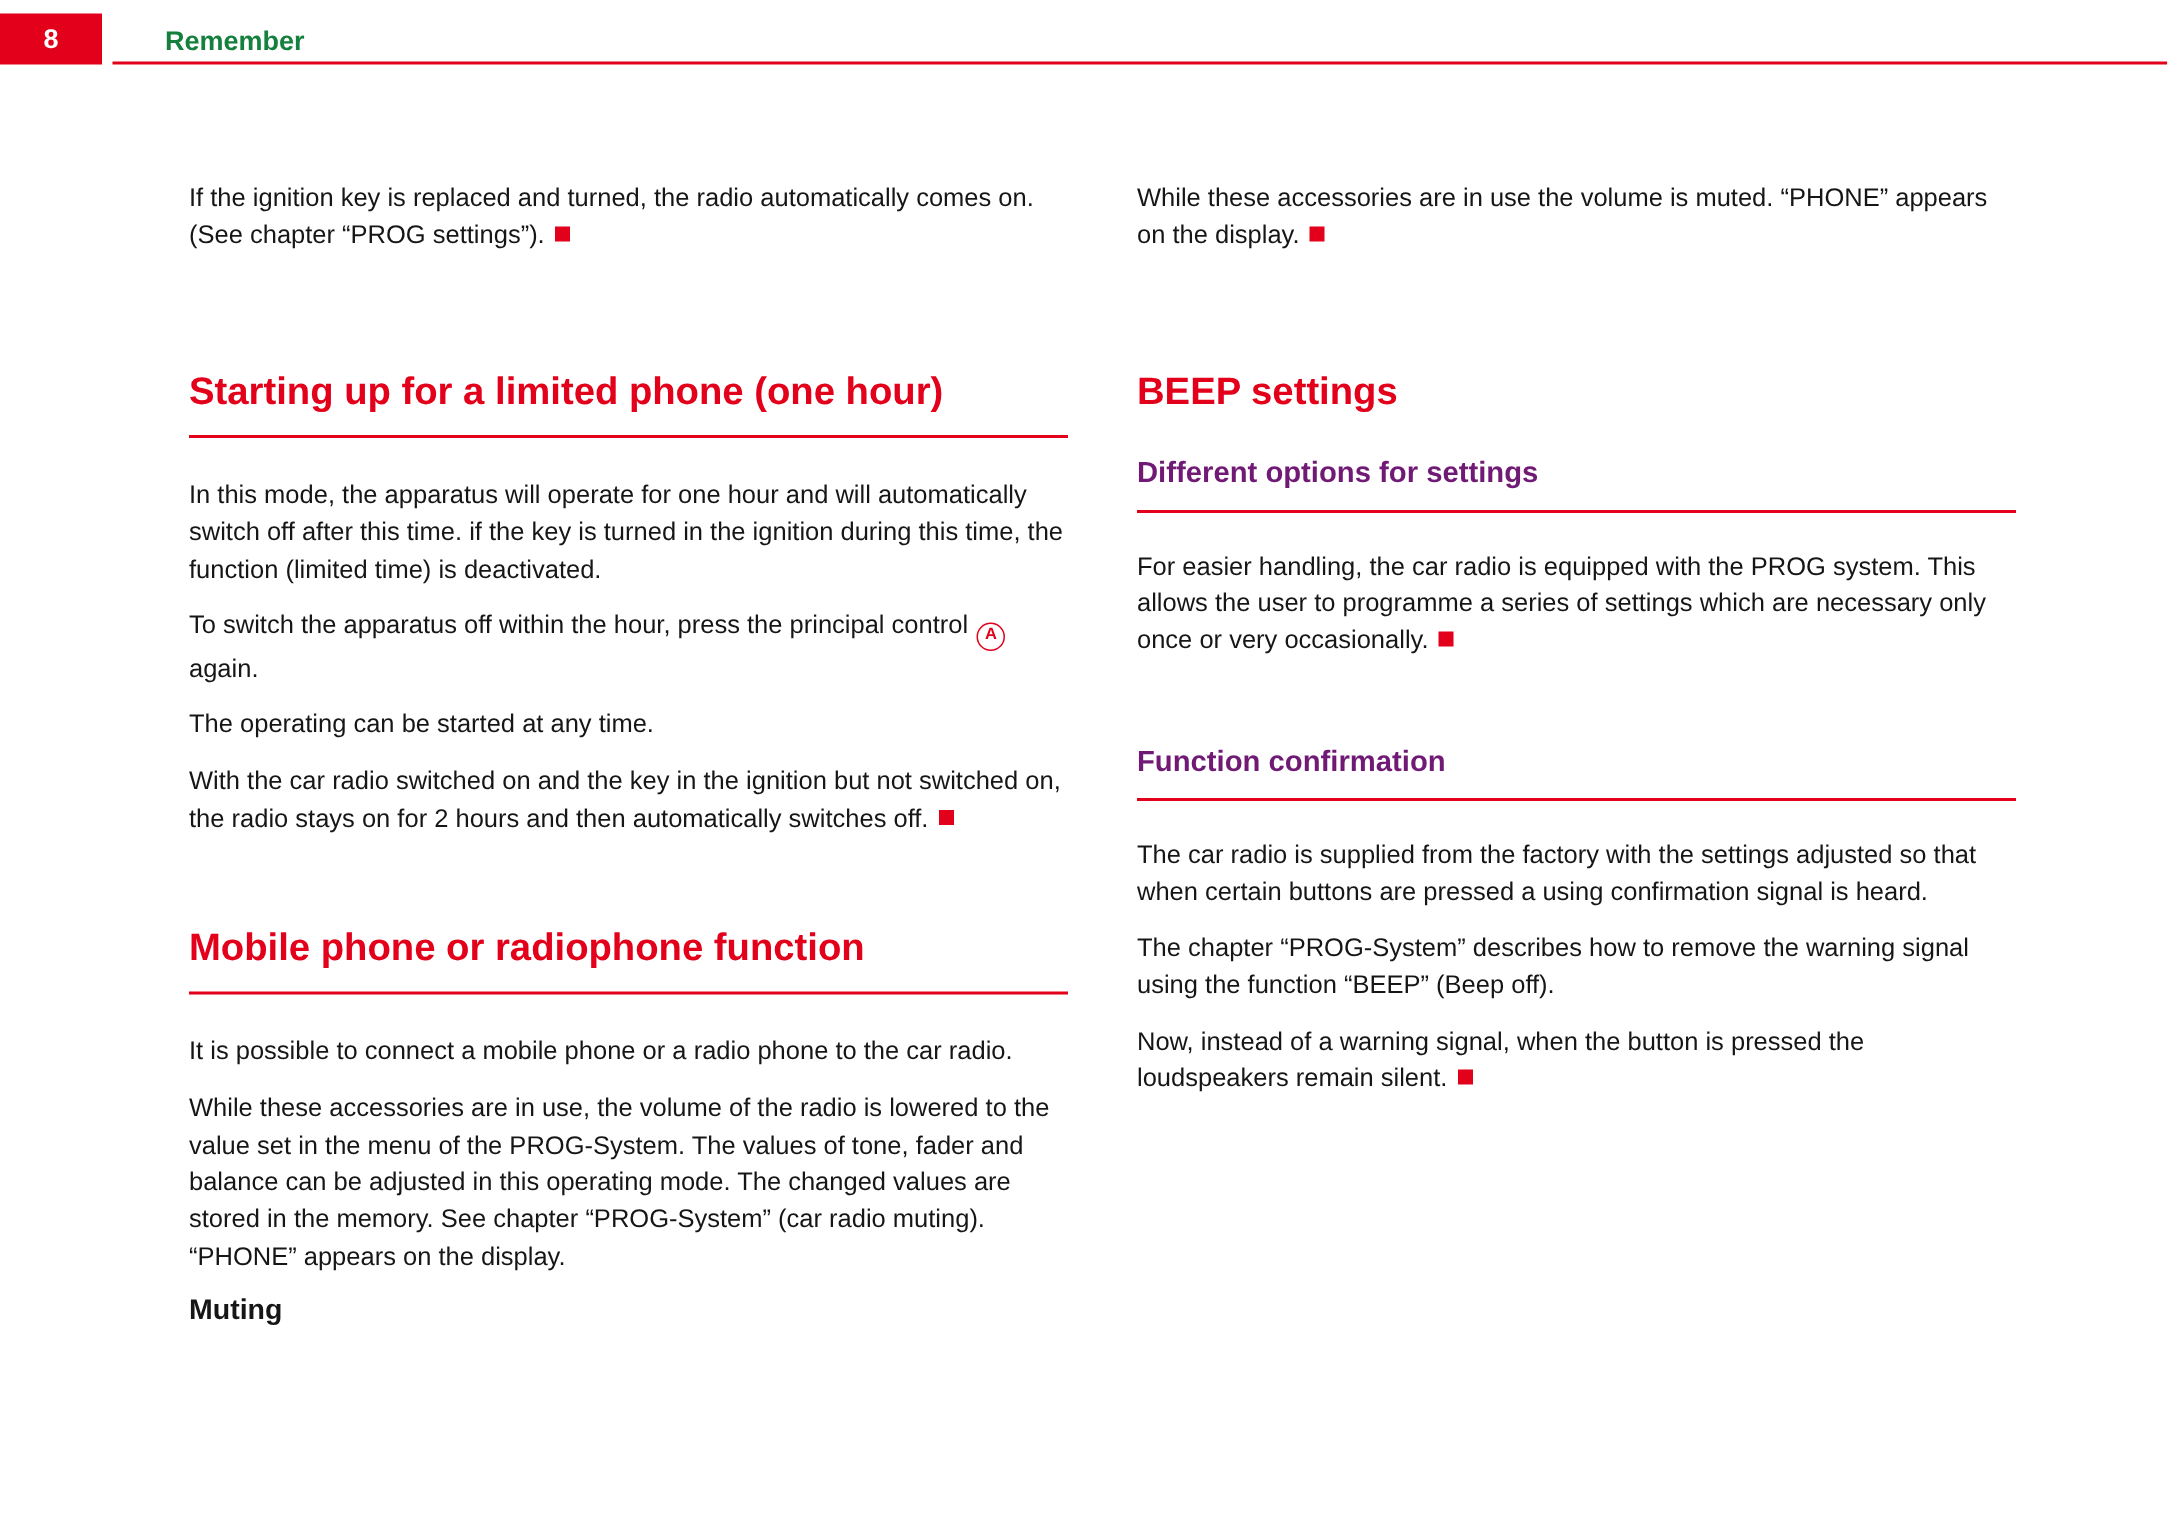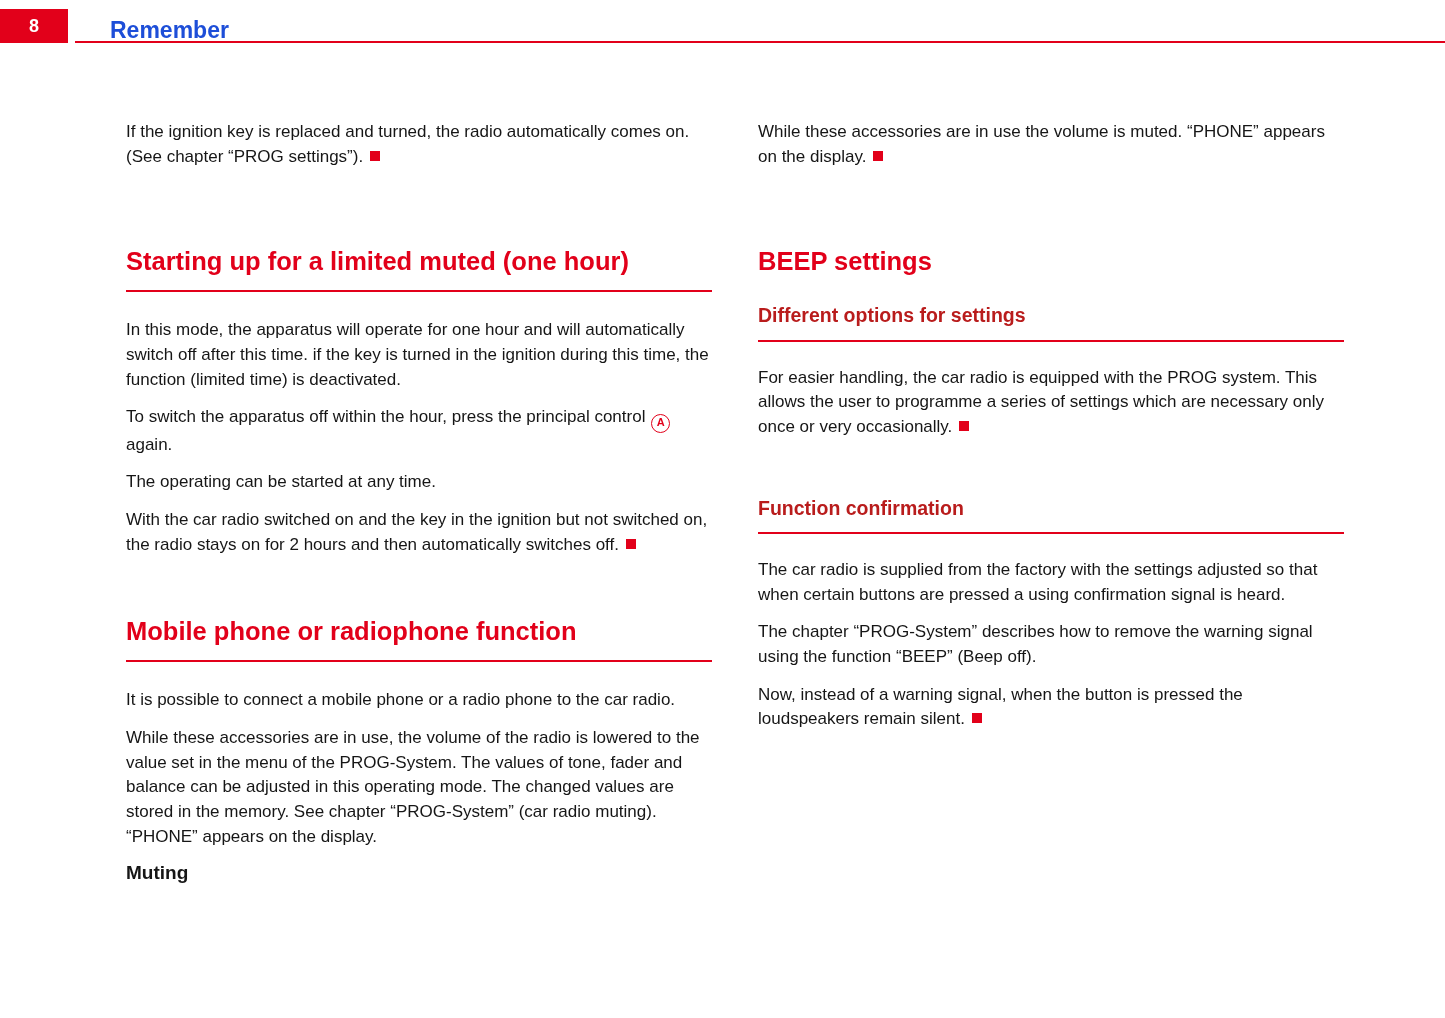--- a/index.html
+++ b/index.html
@@ -29,23 +29,23 @@
     font-size: 18px;
     font-weight: bold;
     display: flex;
     align-items: center;
     justify-content: center;
   }
   .header-title {
     position: absolute;
     left: 110px;
     top: 17px;
-    font-size: 23px;
-    font-weight: bold;
-    color: #1d4ed8;
+    font-size: 18px;
+    font-weight: bold;
+    color: #15803d;
   }
   .header-rule {
     position: absolute;
     left: 75px;
     right: 0;
     top: 41px;
     height: 2px;
     background: #e2001a;
   }
 
@@ -82,21 +82,21 @@
     padding-bottom: 0;
     margin-bottom: 30px;
   }
   h1.second { margin-top: 60px; }
 
   h2.sub-heading {
     margin: 0 0 24px 0;
     padding: 0 0 13px 0;
     font-size: 19.5px;
     font-weight: bold;
-    color: #b91c1c;
+    color: #701a75;
     border-bottom: 2px solid #e2001a;
     line-height: 1.1;
   }
   h2.second-sub { margin-top: 58px; }
 
   .bold-label {
     margin: 2px 0 0 0;
     font-size: 19px;
     font-weight: bold;
     color: #161616;
@@ -139,21 +139,21 @@
   <div class="header-rule"></div>
 
   <div class="content">
 
     <div class="col">
 
       <p class="body intro">
         <span>If the ignition key is replaced and turned, the radio automatically comes on. (See chapter “PROG settings”).</span><span class="end-square"></span>
       </p>
 
-      <h1 class="section-heading">Starting up for a limited muted (one hour)</h1>
+      <h1 class="section-heading">Starting up for a limited phone (one hour)</h1>
 
 
       <p class="body">In this mode, the apparatus will operate for one hour and will automatically switch off after this time. if the key is turned in the ignition during this time, the function (limited time) is deactivated.</p>
 
       <p class="body">
         <span>To switch the apparatus off within the hour, press the principal control </span><span class="circle-a">A</span><span> again.</span>
       </p>
 
       <p class="body">The operating can be started at any time.</p>
 

